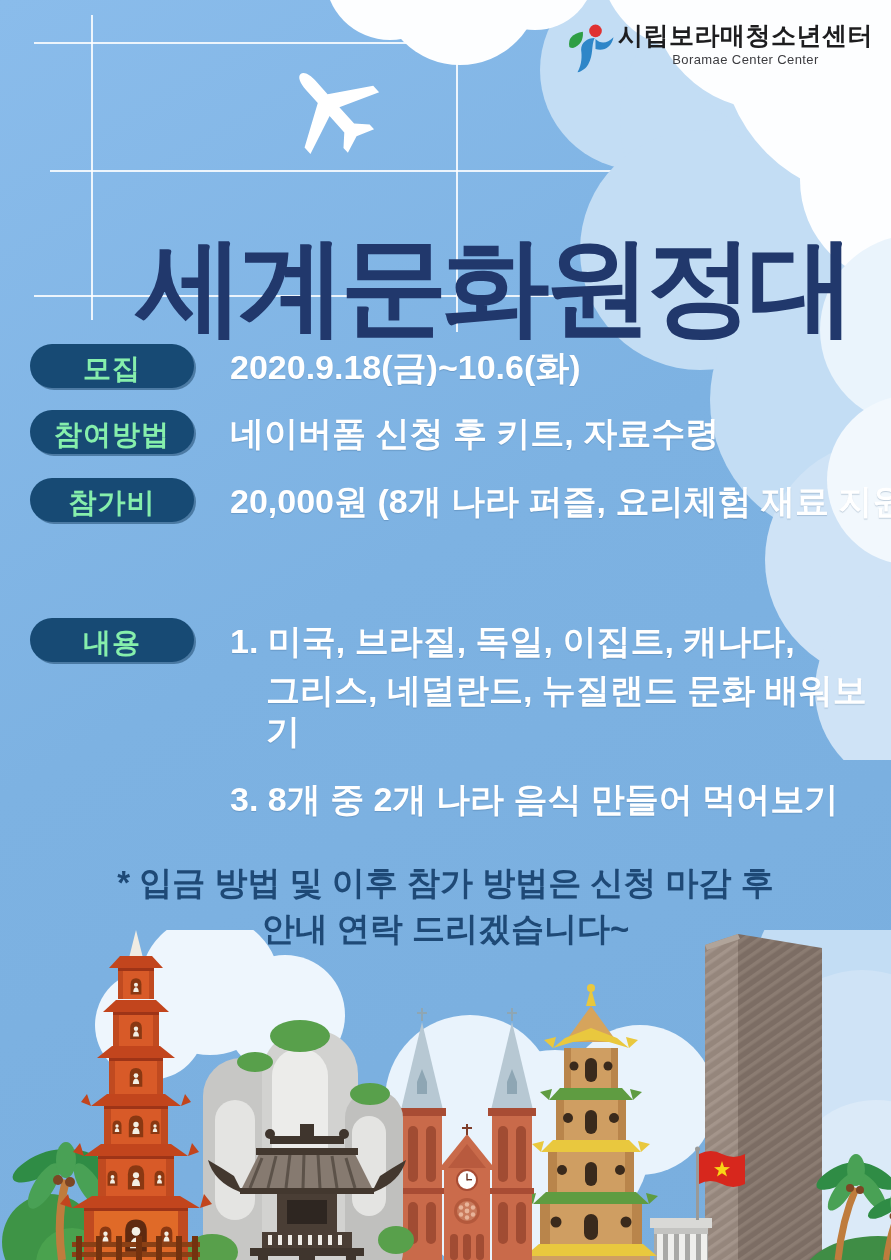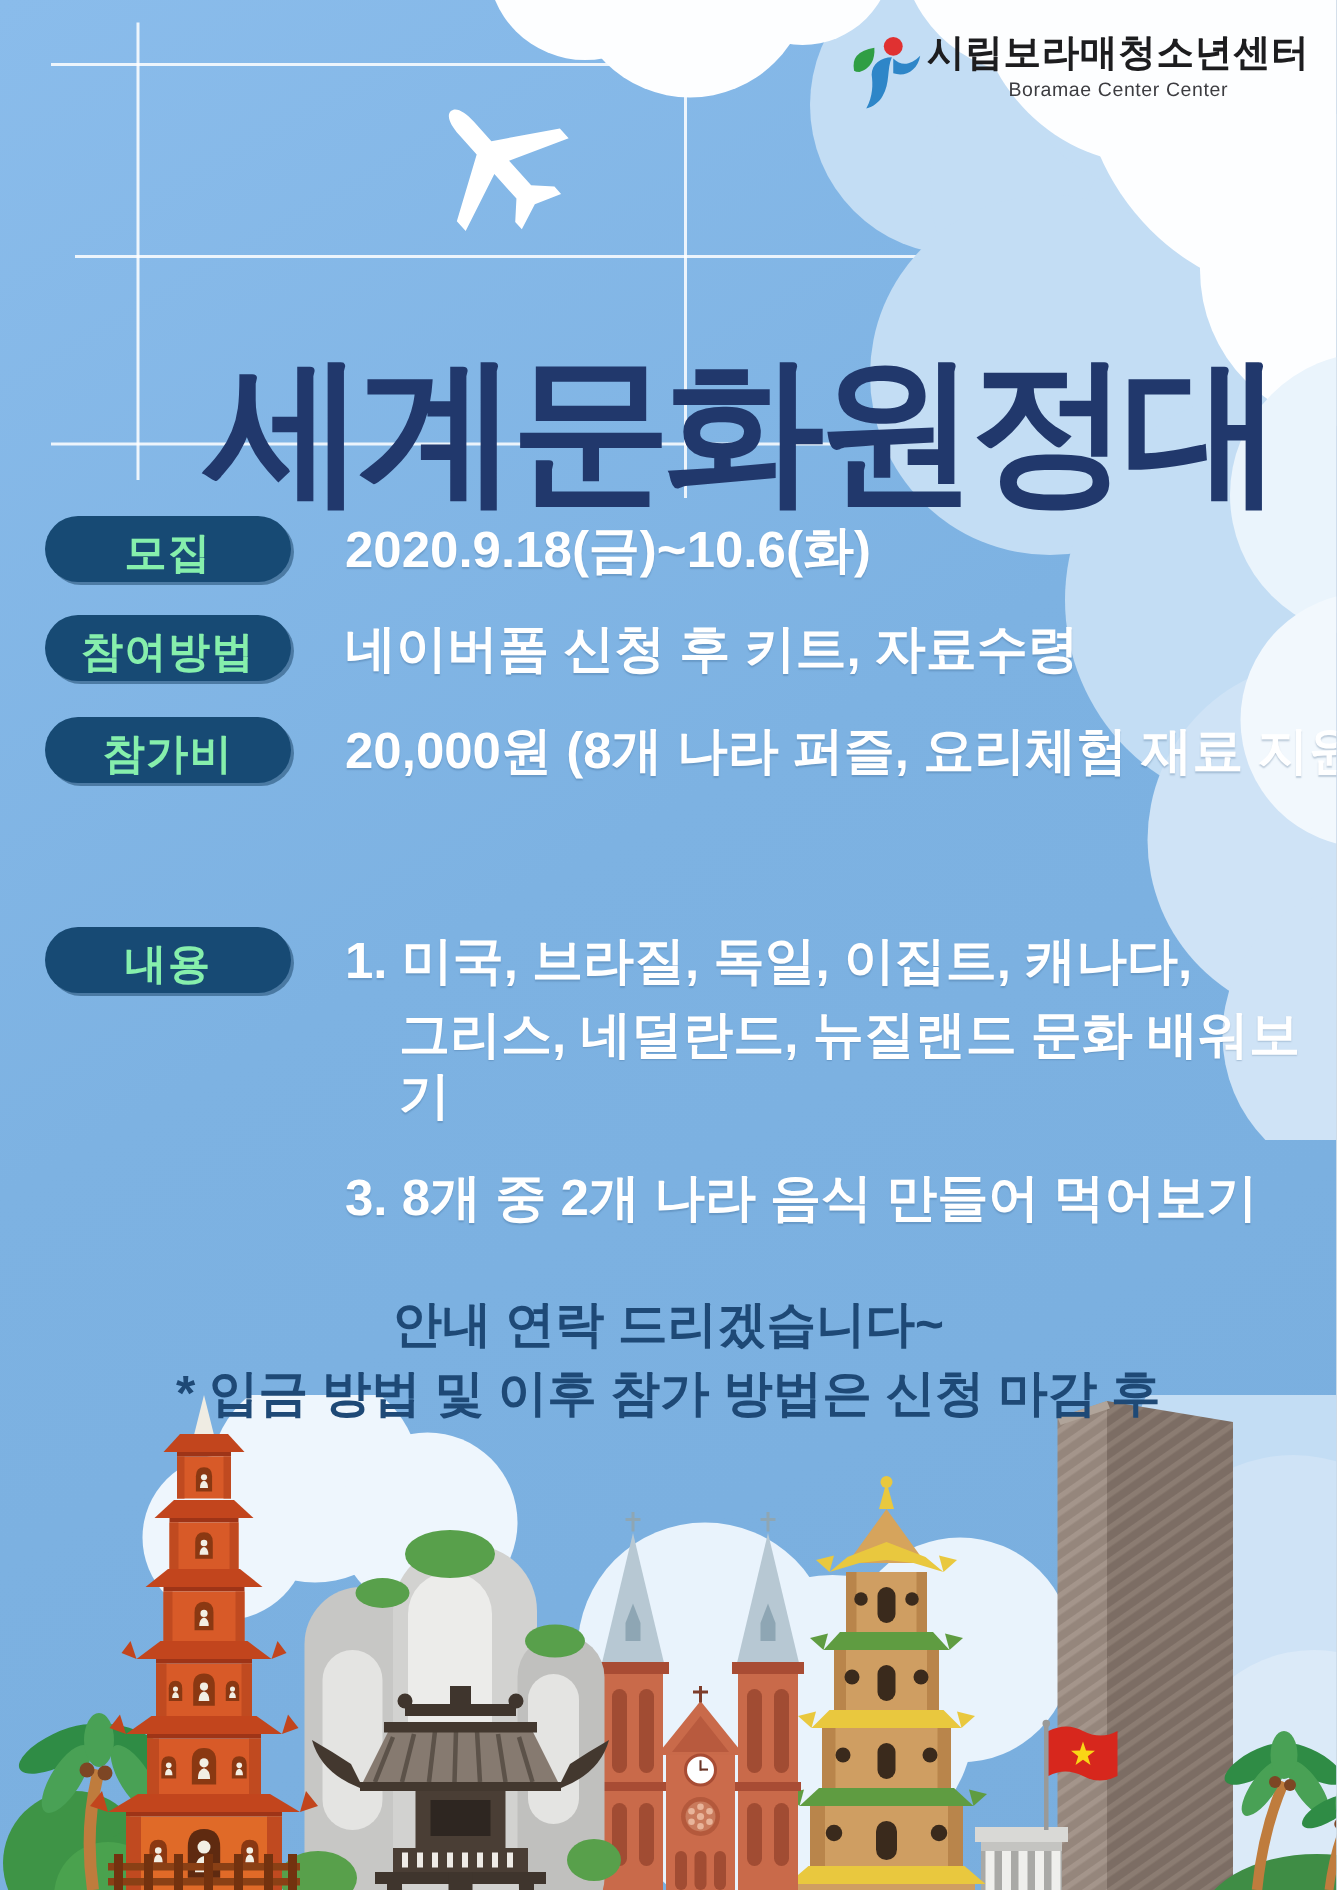--- a/index.html
+++ b/index.html
@@ -132,22 +132,22 @@
         <span>내용</span>
       </div>
     <div class="val col">
       <div>1. 미국, 브라질, 독일, 이집트, 캐나다,</div>
       <div class="indent">그리스, 네덜란드, 뉴질랜드 문화 배워보기</div>
       <div class="sp2">3. 8개 중 2개 나라 음식 만들어 먹어보기</div>
     </div>
   </div>
 
   <div class="note">
+    <div>* 입금 방법 및 이후 참가 방법은 신청 마감 후</div>
     <div>안내 연락 드리겠습니다~</div>
-    <div>* 입금 방법 및 이후 참가 방법은 신청 마감 후</div>
   </div>
 
   <svg class="abs" style="left:0;bottom:0;z-index:2;" width="891" height="330" viewBox="0 0 891 330">
     <defs>
       <pattern id="hA" width="9" height="9" patternUnits="userSpaceOnUse" patternTransform="rotate(55)">
         <rect width="9" height="9" fill="#95867c"></rect>
           <rect width="3.5" height="9" fill="#a4958b"></rect>
       </pattern>
       <pattern id="hB" width="9" height="9" patternUnits="userSpaceOnUse" patternTransform="rotate(55)">
         <rect width="9" height="9" fill="#7c6d64"></rect>

